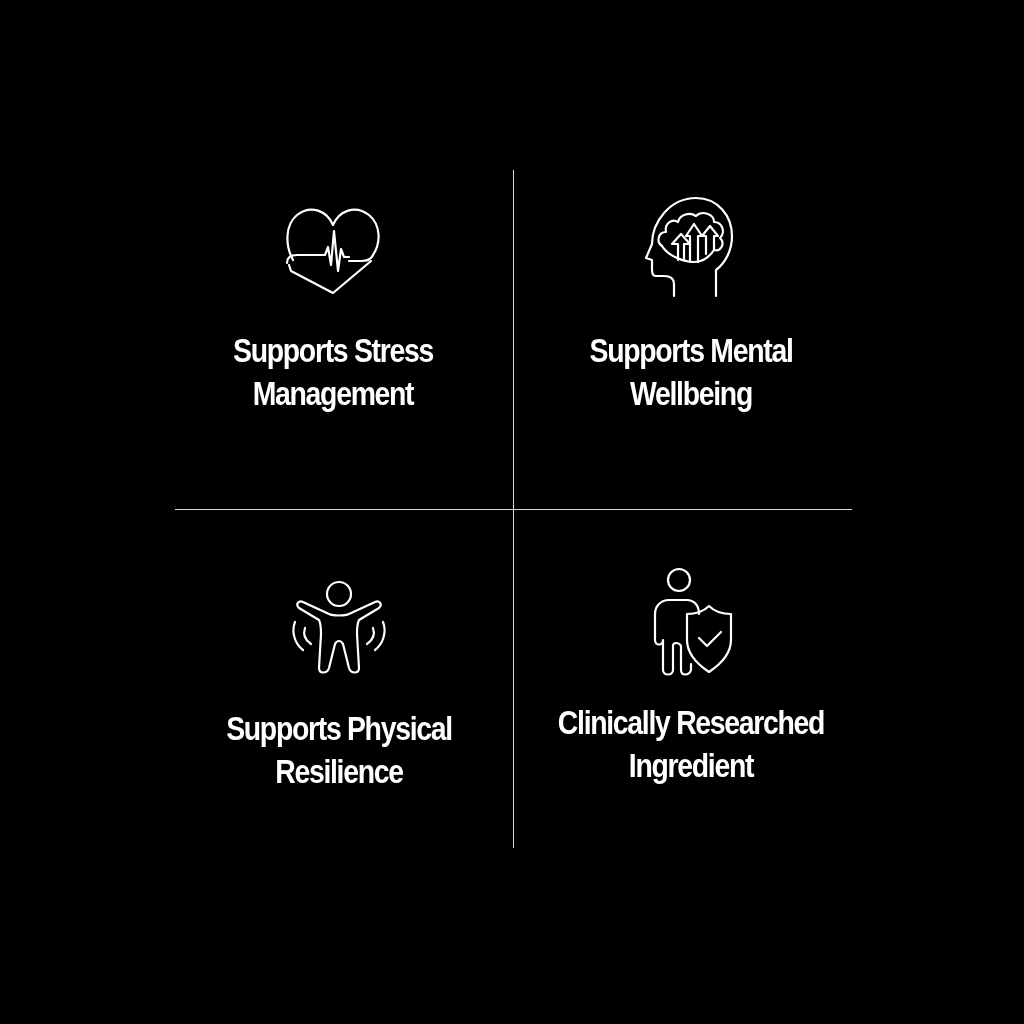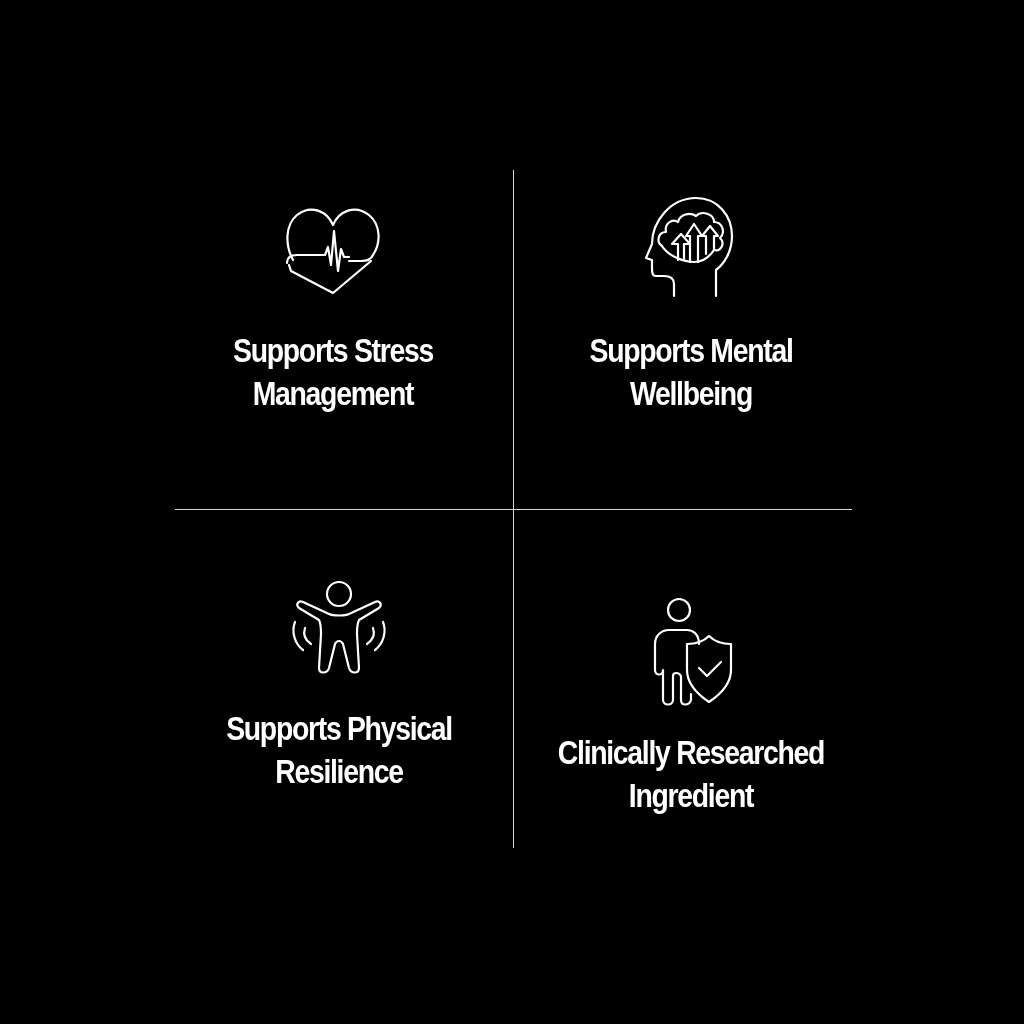--- a/index.html
+++ b/index.html
@@ -119,21 +119,21 @@
       <path d="M94 42 C98 52 94 64 86 70"></path>
       <path d="M84 48 C86 54 84 60 78 64"></path>
     </svg>
   </div>
   <div class="label" style="top:197px;">
     <span>Supports Physical</span>
     <span>Resilience</span>
   </div>
 </div>
 
-<div class="cell" style="left:522px; top:534px; height:338px;">
+<div class="cell" style="left:522px; top:504px; height:338px;">
   <div class="icon" style="position:absolute; top:62px; left:127px;">
     <svg width="88" height="112" viewBox="0 0 88 112">
 
       <circle cx="30" cy="14" r="11"></circle>
 
       <path d="M50 48 C50 38 44 34 38 34 L20 34 C12 34 6 40 6 48 L6 74 C6 80 14 80 14 74 L14 104 C14 110 24 110 24 104 L24 80 C24 76 30 76 32 80 L32 104 C32 110 40 110 42 104 L42 98"></path>
 
       <path d="M60 40 C54 46 46 48 38 48 L38 74 C38 88 48 98 60 106 C72 98 82 88 82 74 L82 48 C74 48 66 46 60 40 Z"></path>
 
       <path d="M50 72 L58 80 L72 66"></path>

